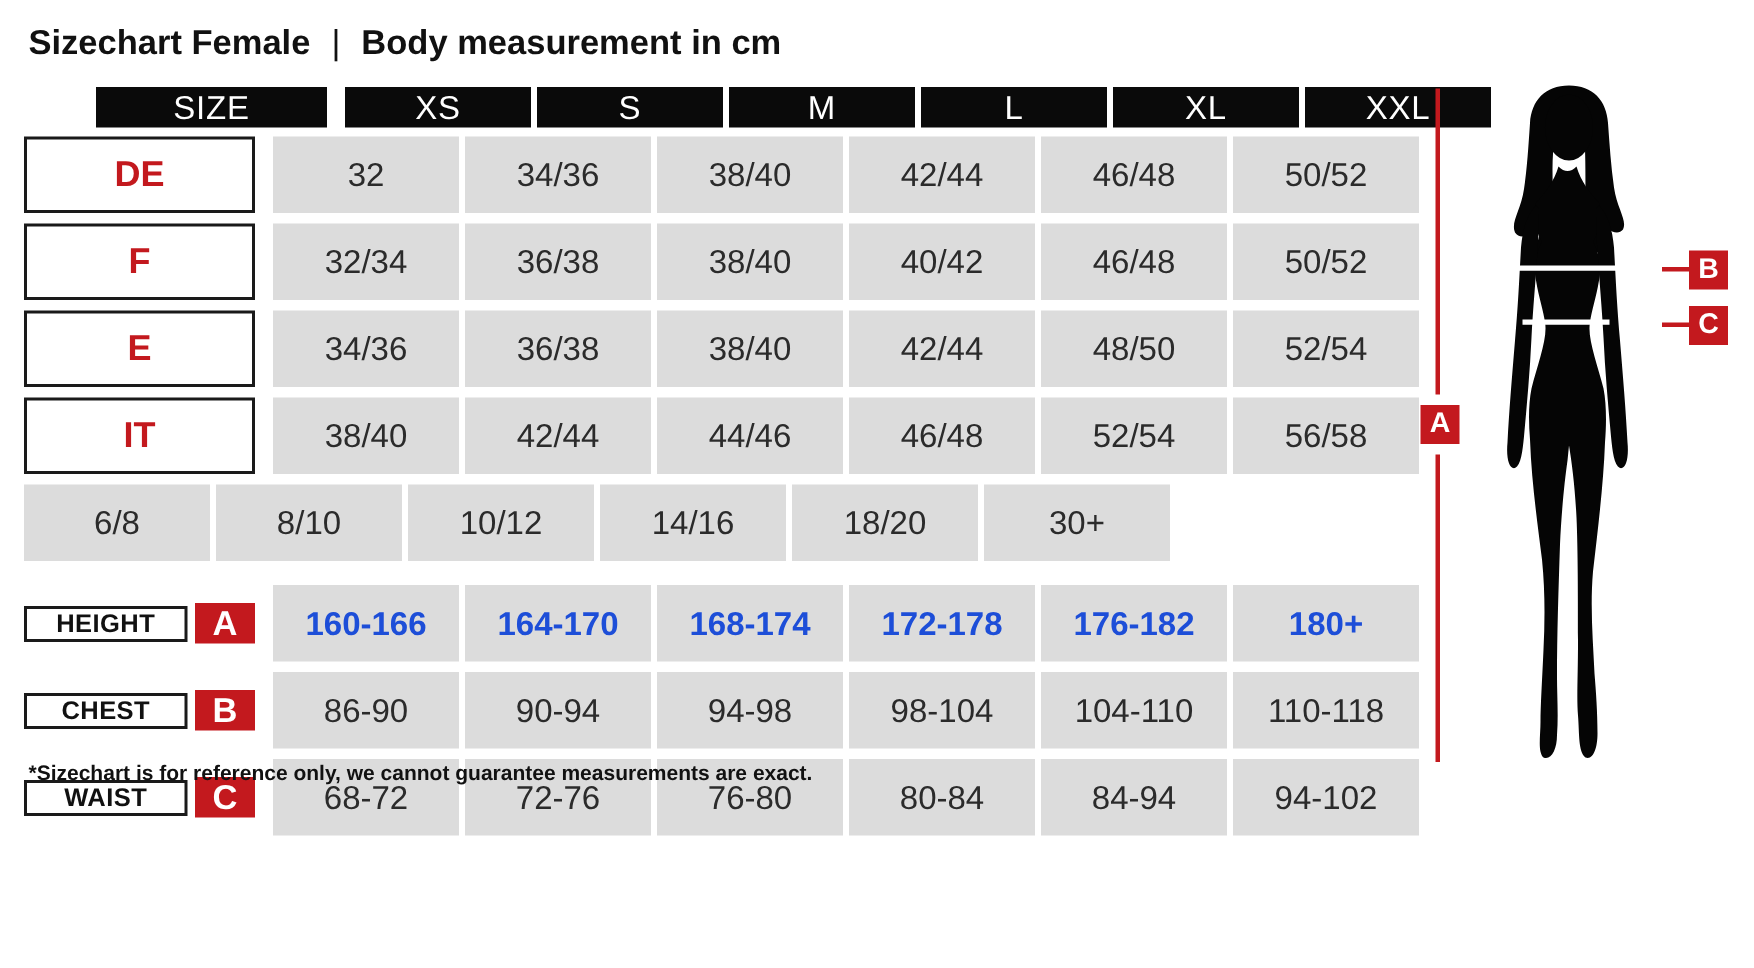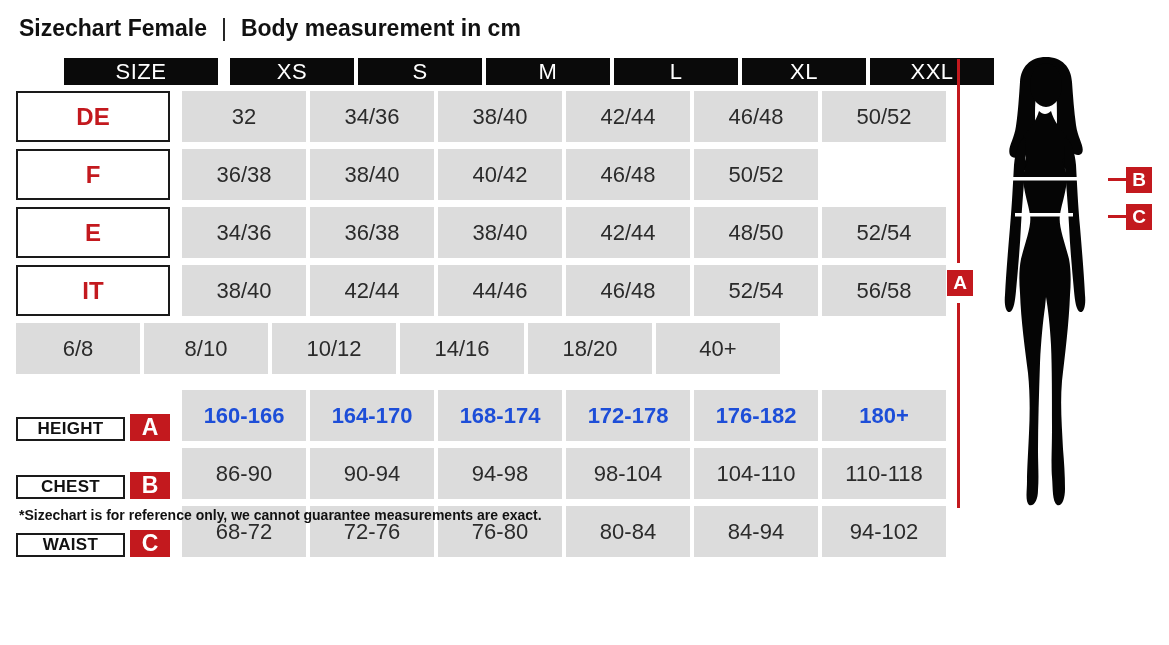--- a/index.html
+++ b/index.html
@@ -60,21 +60,21 @@
     background: #dcdcdc;
     color: #2b2b2b;
     font-size: 22px;
     font-weight: 400;
   }
   .section-gap { height: 9px; }
   .measure-label-wrap {
     width: 154px;
     margin-right: 12px;
     display: flex;
-    align-items: flex-end;
+    align-items: center;
   }
   .measure-box {
     width: 109px;
     margin-right: 5px;
     background: #fff;
     border: 2px solid #1a1a1a;
     color: #111;
     font-weight: bold;
     font-size: 17px;
     letter-spacing: 0.3px;
@@ -150,20 +150,21 @@
     <div class="cell data-col data-cell">32</div>
     <div class="cell data-col data-cell">34/36</div>
     <div class="cell data-col data-cell">38/40</div>
     <div class="cell data-col data-cell">42/44</div>
     <div class="cell data-col data-cell">46/48</div>
     <div class="cell data-col data-cell">50/52</div>
   </div>
 
   <div class="t-row">
     <div class="cell label-col label-box">F</div>
+    <div class="cell data-col data-cell">32/34</div>
     <div class="cell data-col data-cell">36/38</div>
     <div class="cell data-col data-cell">38/40</div>
     <div class="cell data-col data-cell">40/42</div>
     <div class="cell data-col data-cell">46/48</div>
     <div class="cell data-col data-cell">50/52</div>
   </div>
 
   <div class="t-row">
     <div class="cell label-col label-box">E</div>
     <div class="cell data-col data-cell">34/36</div>
@@ -183,21 +184,21 @@
     <div class="cell data-col data-cell">52/54</div>
     <div class="cell data-col data-cell">56/58</div>
   </div>
 
   <div class="t-row">
     <div class="cell data-col data-cell">6/8</div>
     <div class="cell data-col data-cell">8/10</div>
     <div class="cell data-col data-cell">10/12</div>
     <div class="cell data-col data-cell">14/16</div>
     <div class="cell data-col data-cell">18/20</div>
-    <div class="cell data-col data-cell">40+</div>
+    <div class="cell data-col data-cell">30+</div>
   </div>
 
   <div class="section-gap"></div>
 
   <div class="t-row bold-vals">
     <div class="measure-label-wrap">
       <div class="measure-box">HEIGHT</div>
       <div class="marker-square">A</div>
     </div>
     <div class="cell data-col data-cell">160-166</div>

